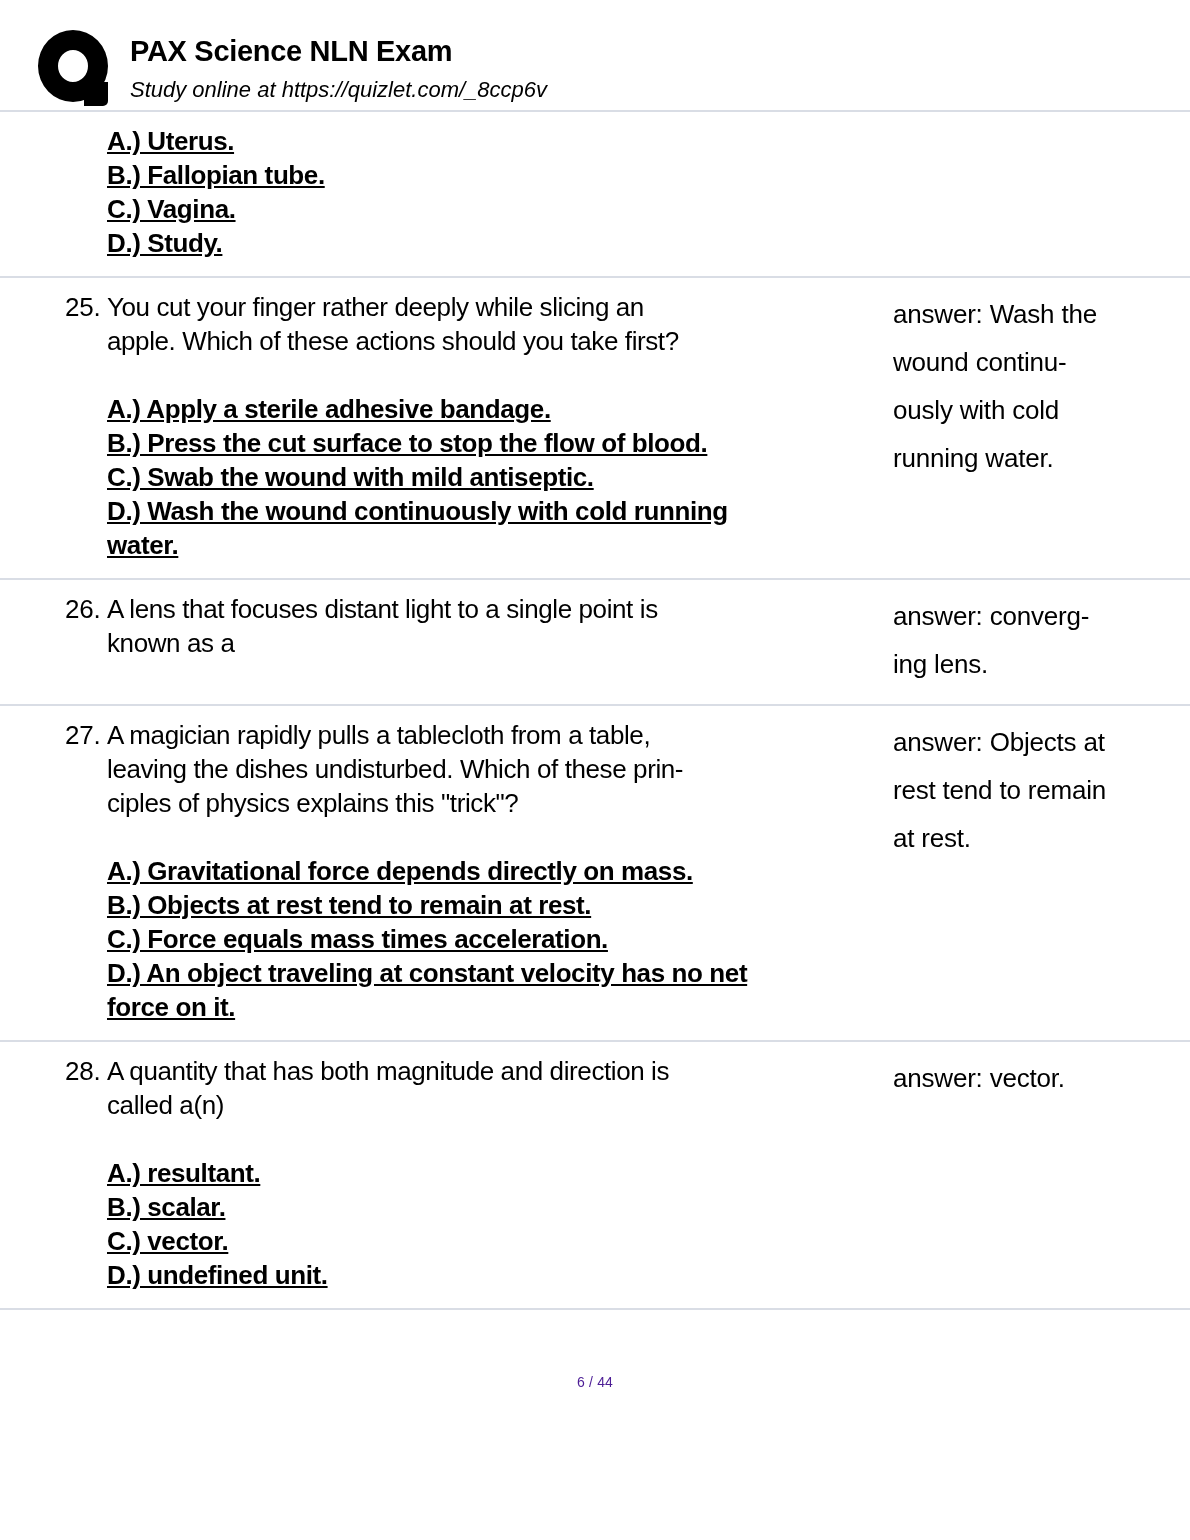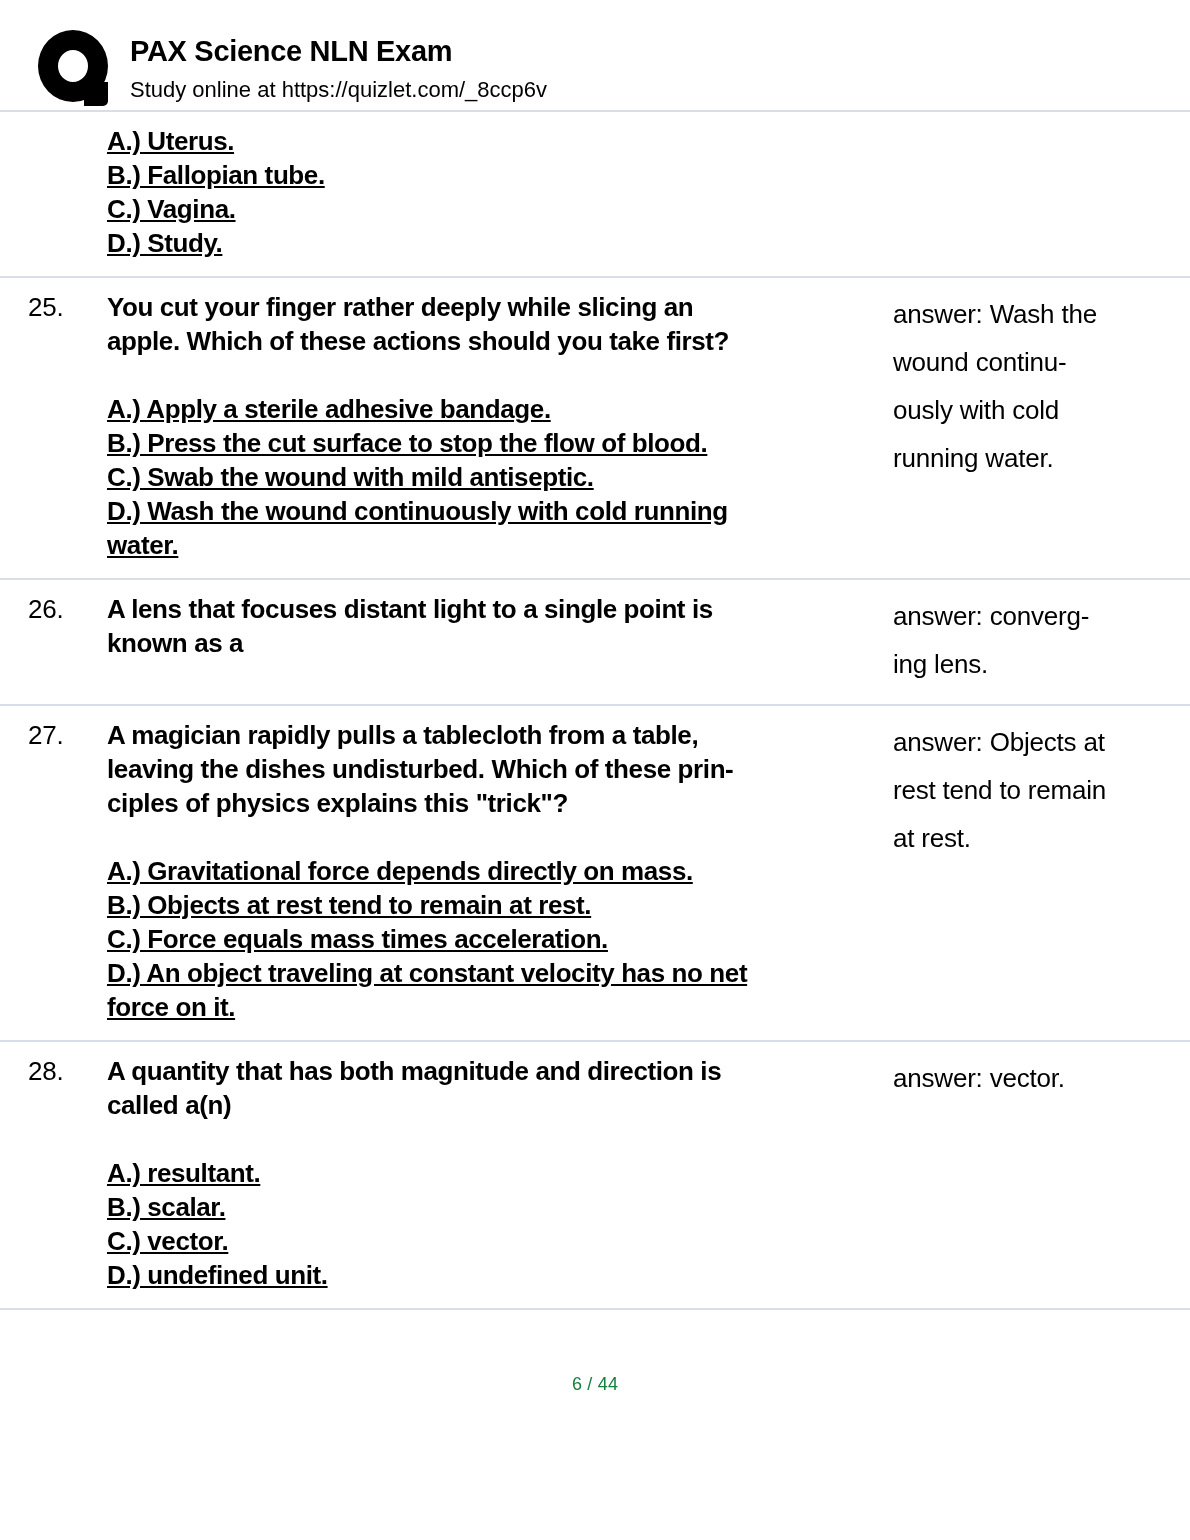--- a/index.html
+++ b/index.html
@@ -29,36 +29,37 @@
     border-radius:50%;
   }
   .qlogo-tail {
     position:absolute; right:0; bottom:2px;
     width:24px; height:24px;
     background:#000;
     border-radius:0 0 5px 0;
   }
   .header-text { margin-left:22px; padding-top:4px; }
   .title { font-size:29px; font-weight:700; line-height:34px; letter-spacing:-0.3px; }
-  .subtitle { font-size:22px; font-weight:400; line-height:28px; margin-top:8px; }
+  .subtitle { font-size:22px; font-weight:400; line-height:28px; margin-top:8px;font-style:italic; }
 
   
   .qrow {
     display:grid;
     grid-template-columns:107px 786px 1fr;
     padding:12px 0 16px 0;
     border-bottom:2px solid #d9dde5;
   }
   .qnum {
     font-size:26px; font-weight:400; line-height:34px;
-    padding-left:28px;
+    padding-left:40px;
     letter-spacing:-0.2px;
+    margin-left:25px;
   }
   .qtext {
-    font-size:26px; font-weight:700; line-height:34px;
+    font-size:26px; font-weight:400; line-height:34px;
     white-space:pre; letter-spacing:-0.4px;
   }
   .opts { margin-top:34px;text-decoration:underline; }
   .partial .opts { margin-top:0; }
   .opt {
     font-size:26px; font-weight:700; line-height:34px;
     white-space:pre; letter-spacing:-0.4px;
   }
   .answer {
     font-size:26px; font-weight:400; line-height:48px;
@@ -66,21 +67,21 @@
     padding-right:16px;
   }
 
   
   .footer {
     position:absolute; left:0; right:0; bottom:0;
     height:88px;
     display:flex; justify-content:center; align-items:flex-start;
     padding-top:26px;
   }
-  .page-indicator { font-size:18px; color:#15803d; letter-spacing:0.2px; }
+  .page-indicator { font-size:14px; color:#4c1d95; letter-spacing:0.2px; }
 </style>
 </head>
 <body>
 
 <div class="page">
 
   <div class="header">
     <div class="qlogo">
       <div class="qlogo-ring"></div>
       <div class="qlogo-tail"></div>

